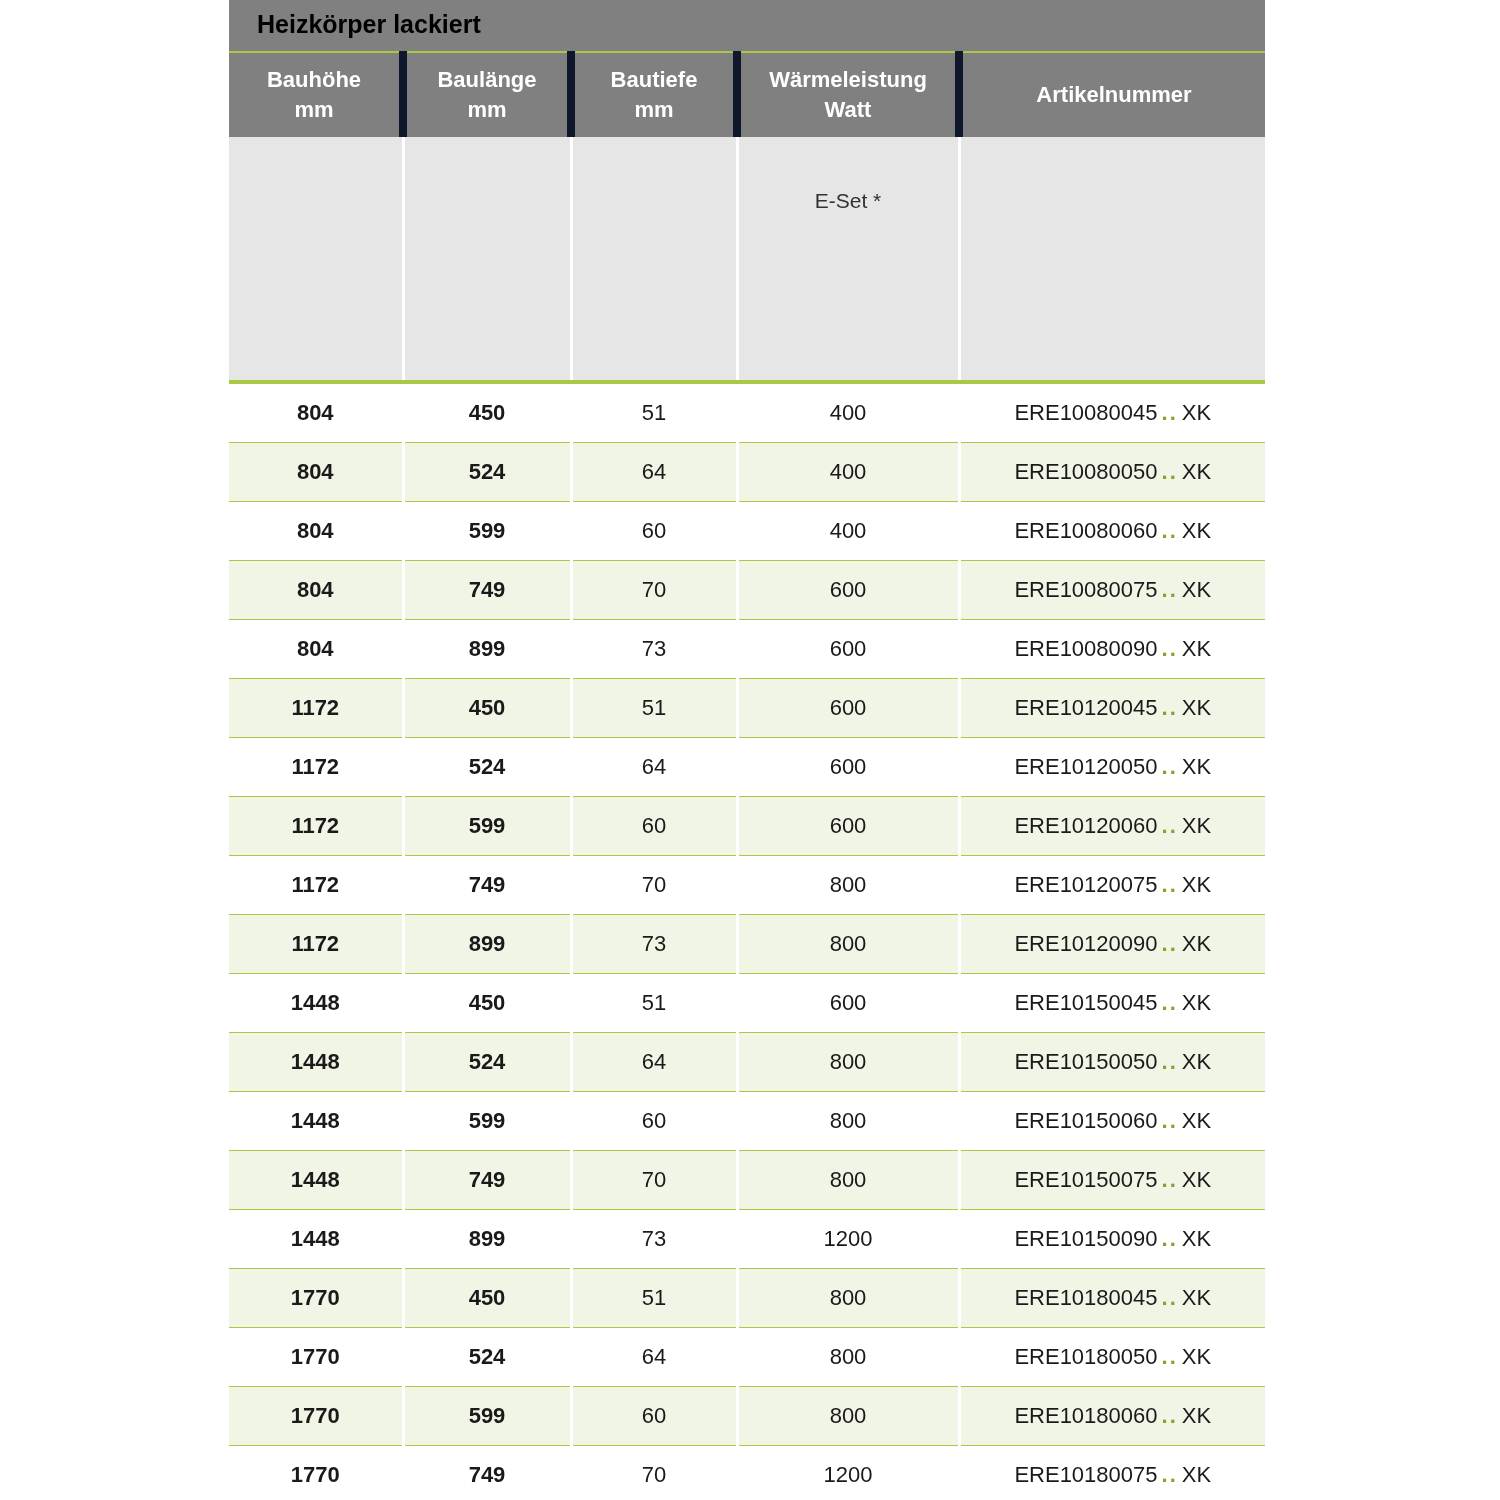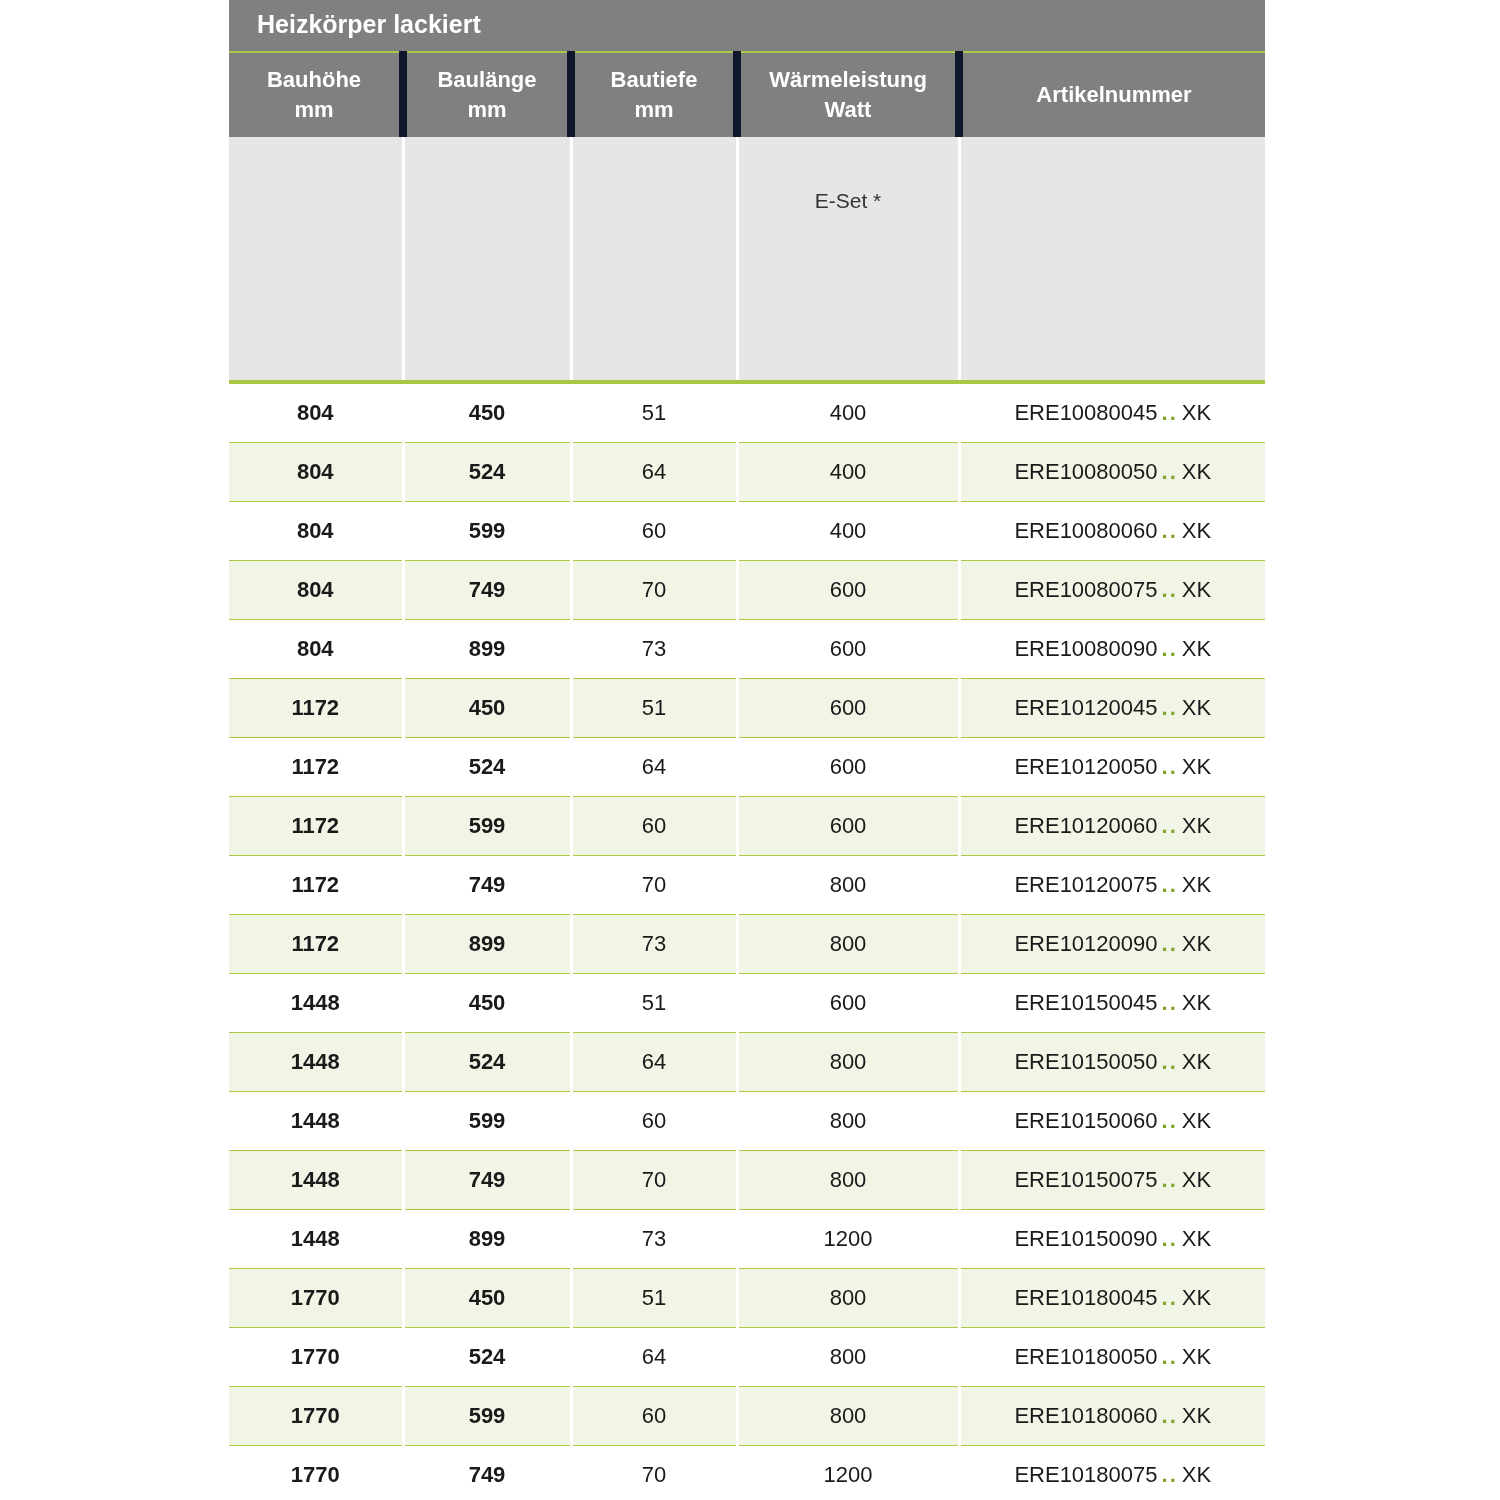--- a/index.html
+++ b/index.html
@@ -29,21 +29,21 @@
   }
   col.c0 { width: 174px; }
   col.c1 { width: 168px; }
   col.c2 { width: 166px; }
   col.c3 { width: 222px; }
   col.c4 { width: 306px; }
 
   
   tr.title-row td {
     background: #808080;
-    color: #ffffff;
+    color: #000000;
     font-size: 25px;
     font-weight: bold;
     padding: 10px 0 12px 28px;
     height: 26px;
     vertical-align: middle;
     border-bottom: 2px solid #a8c846;
   }
   
   tr.head-row td {
     background: #808080;

